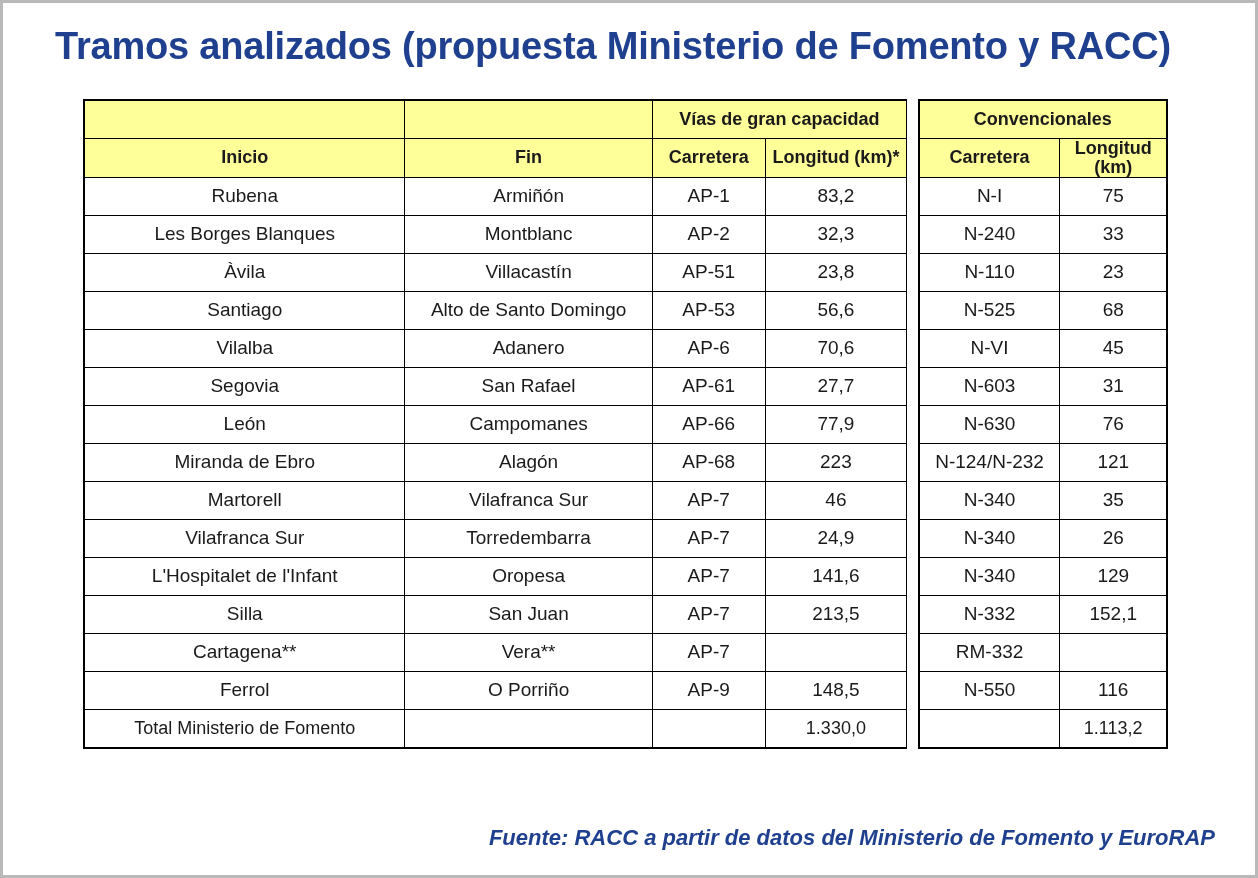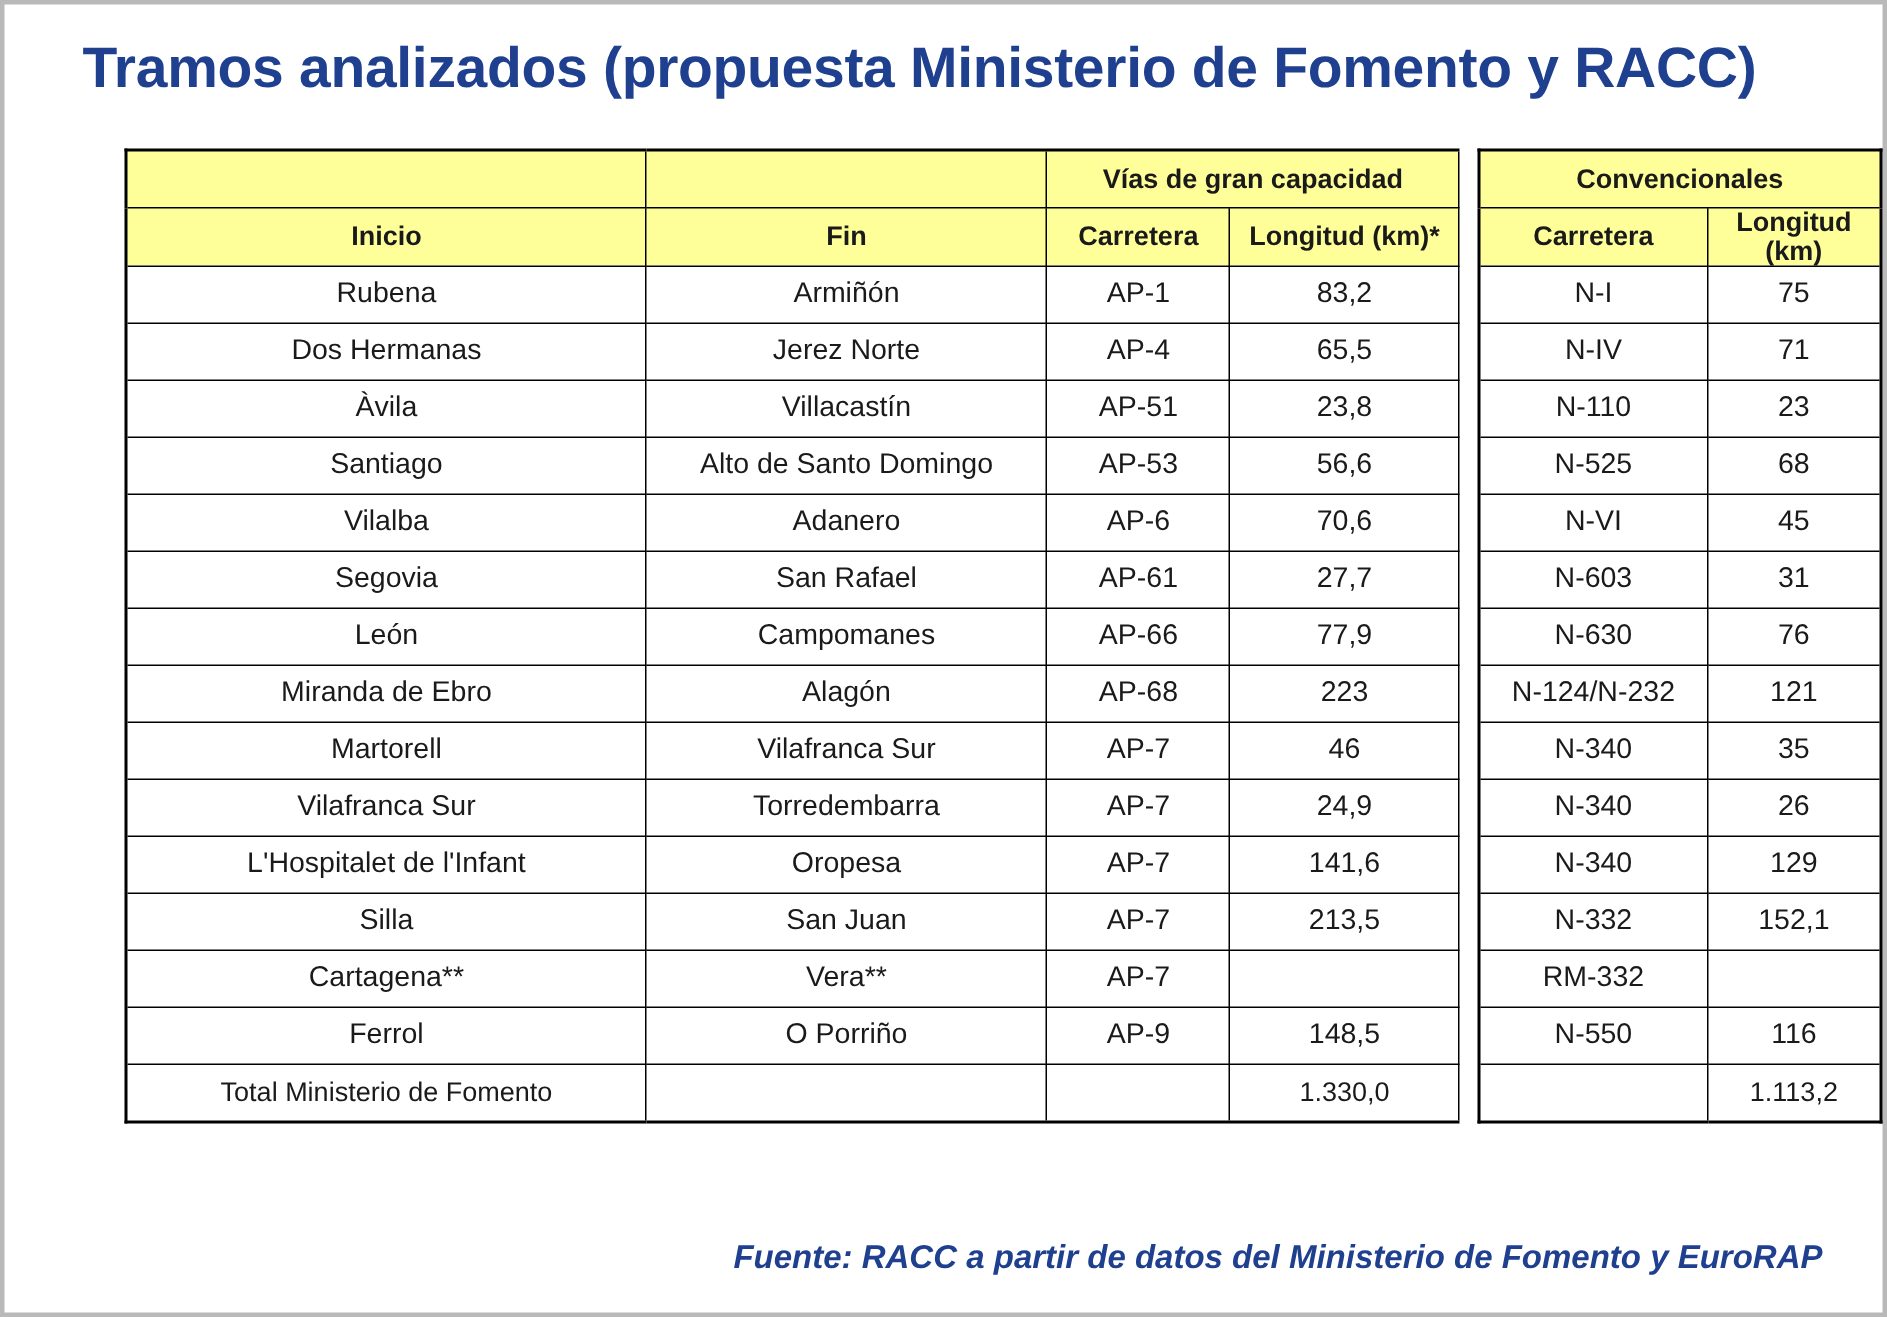--- a/index.html
+++ b/index.html
@@ -33,21 +33,21 @@
   }
   .table-wrap {
     position: absolute;
     left: 80px;
     top: 96px;
     width: 1085px;
   }
   table.data {
     border-collapse: collapse;
     table-layout: fixed;
-    width: 1172px;
+    width: 1085px;
     font-size: 19px;
     color: #1a1a1a;
   }
   table.data td, table.data th {
     border: 1px solid #000000;
     padding: 0;
     height: 37px;
     text-align: center;
     vertical-align: middle;
     font-weight: normal;
@@ -134,27 +134,27 @@
           <tr>
             <td class="thick-left">Rubena</td>
             <td class="">Armiñón</td>
             <td class="">AP-1</td>
             <td class="">83,2</td>
             <td class="gap"></td>
             <td class="thick-left">N-I</td>
             <td class="thick-right">75</td>
           </tr>
           <tr>
-            <td class="thick-left">Dos Hermanas</td>
-            <td class="">Jerez Norte</td>
-            <td class="">AP-4</td>
-            <td class="">65,5</td>
-            <td class="gap"></td>
-            <td class="thick-left">N-IV</td>
-            <td class="thick-right">71</td>
+            <td class="thick-left">Les Borges Blanques</td>
+            <td class="">Montblanc</td>
+            <td class="">AP-2</td>
+            <td class="">32,3</td>
+            <td class="gap"></td>
+            <td class="thick-left">N-240</td>
+            <td class="thick-right">33</td>
           </tr>
           <tr>
             <td class="thick-left">Àvila</td>
             <td class="">Villacastín</td>
             <td class="">AP-51</td>
             <td class="">23,8</td>
             <td class="gap"></td>
             <td class="thick-left">N-110</td>
             <td class="thick-right">23</td>
           </tr>

